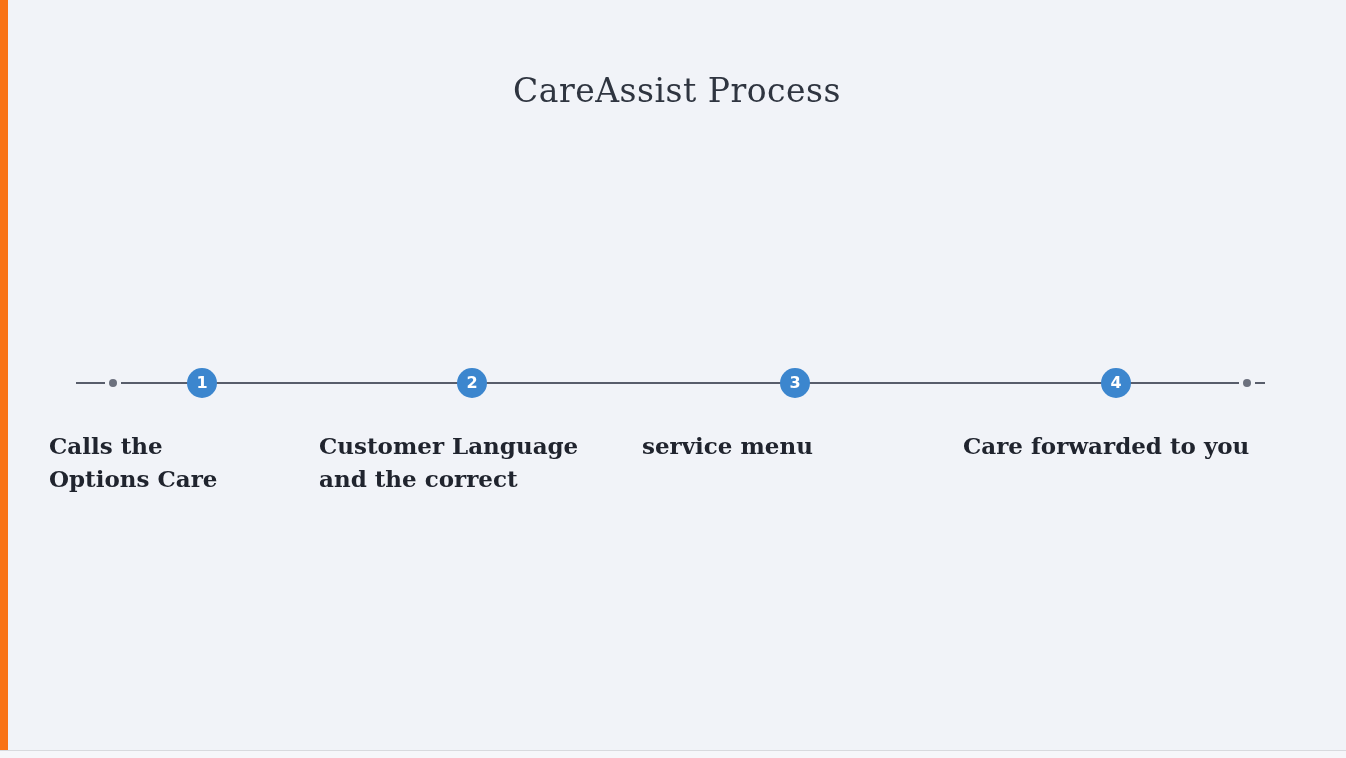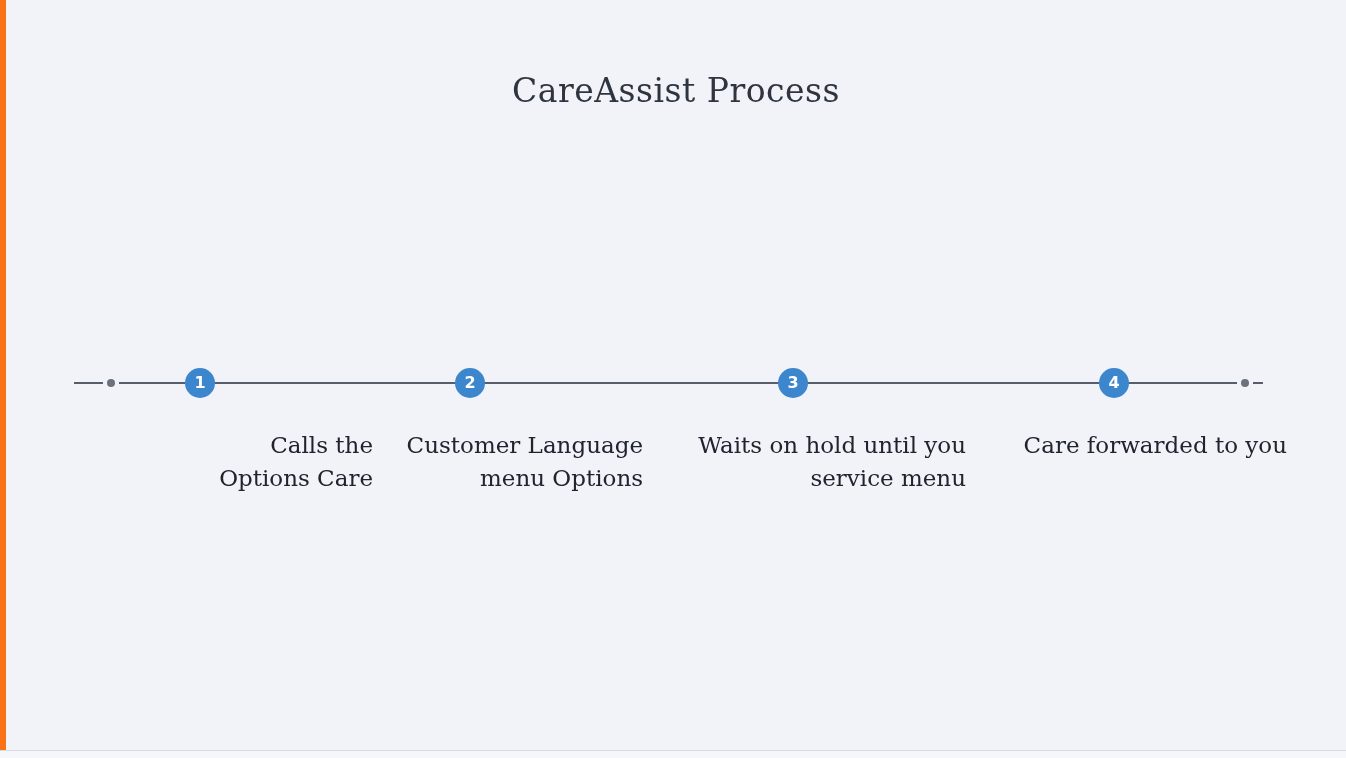--- a/index.html
+++ b/index.html
@@ -10,21 +10,21 @@
     width: 1346px;
     height: 758px;
     overflow: hidden;
     font-family: "DejaVu Serif", serif;
   }
   .canvas {
     position: relative;
     width: 1346px;
     height: 750px;
     background: #f1f3f8;
-    border-left: 6px solid #f97316;
+    border-left: 8px solid #f97316;
     box-sizing: border-box;
   }
   .bottom-edge {
     position: absolute;
     left: 0;
     top: 750px;
     width: 1346px;
     height: 8px;
     background: #f6f7fa;
     border-top: 1px solid #d8dade;
@@ -86,26 +86,26 @@
     color: #ffffff;
     font-family: "DejaVu Sans", sans-serif;
     font-weight: bold;
     font-size: 16px;
     line-height: 30px;
     text-align: center;
   }
   .step .label {
     position: absolute;
     top: 429px;
-    left: 3px;
+    left: 17px;
     transform: translateX(-50%);
     width: 340px;
-    text-align: right;
+    text-align: left;
     font-size: 23px;
-    font-weight: normal;
+    font-weight: bold;
     line-height: 33px;
     color: #20242e;
     white-space: nowrap;
   }
   .s1 { left: 194px; }
   .s2 { left: 464px; }
   .s3 { left: 787px; }
   .s4 { left: 1108px; }
 </style>
 </head>
@@ -132,30 +132,29 @@
         <div>Options Care</div>
       </div>
     </div>
 
     <div class="step s2">
       <div class="circle">
         <span>2</span>
       </div>
       <div class="label">
         <div>Customer Language</div>
-        <div>menu Options</div>
+        <div>and the correct</div>
       </div>
     </div>
 
     <div class="step s3">
       <div class="circle">
         <span>3</span>
       </div>
       <div class="label">
-        <div>Waits on hold until you</div>
         <div>service menu</div>
       </div>
     </div>
 
     <div class="step s4">
       <div class="circle">
         <span>4</span>
       </div>
       <div class="label">
         <div>Care forwarded to you</div>

